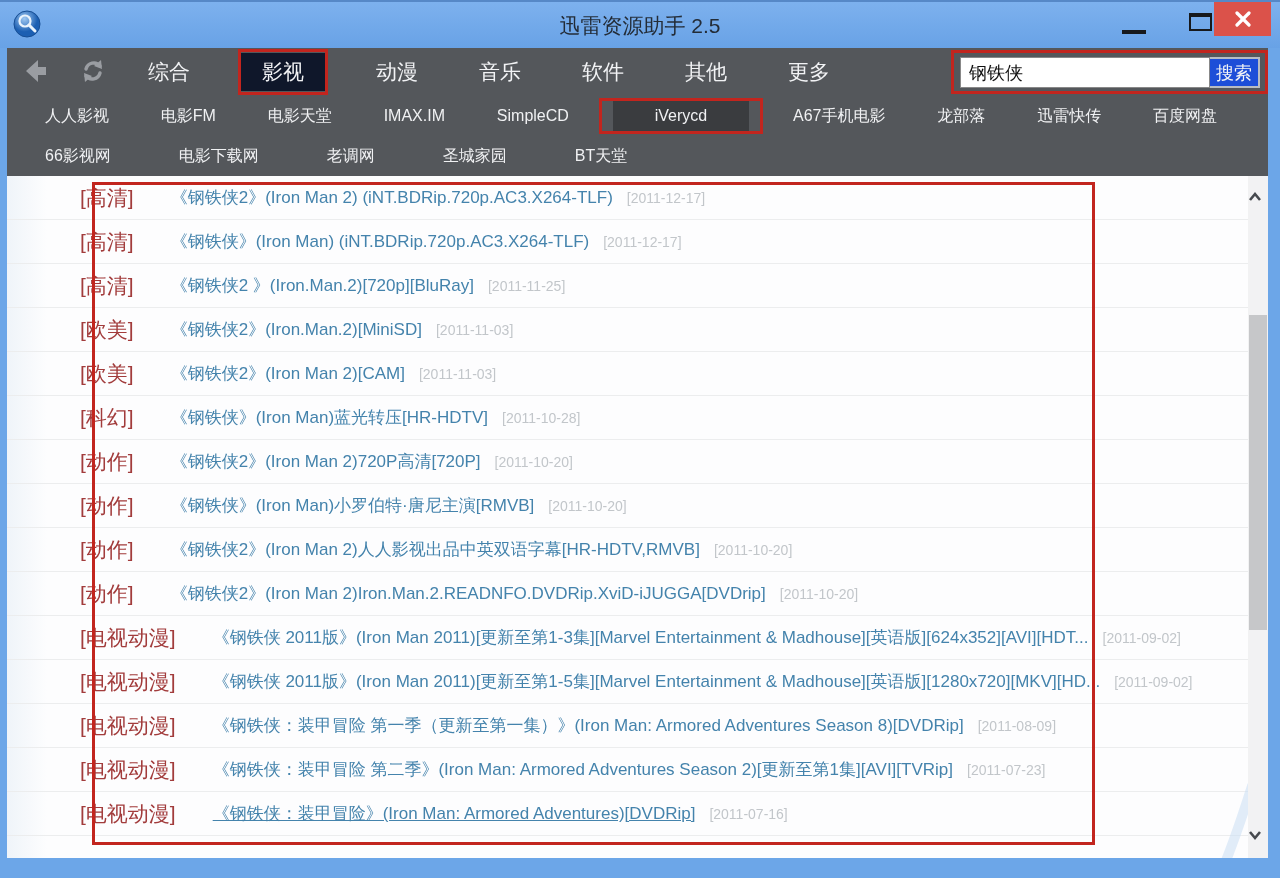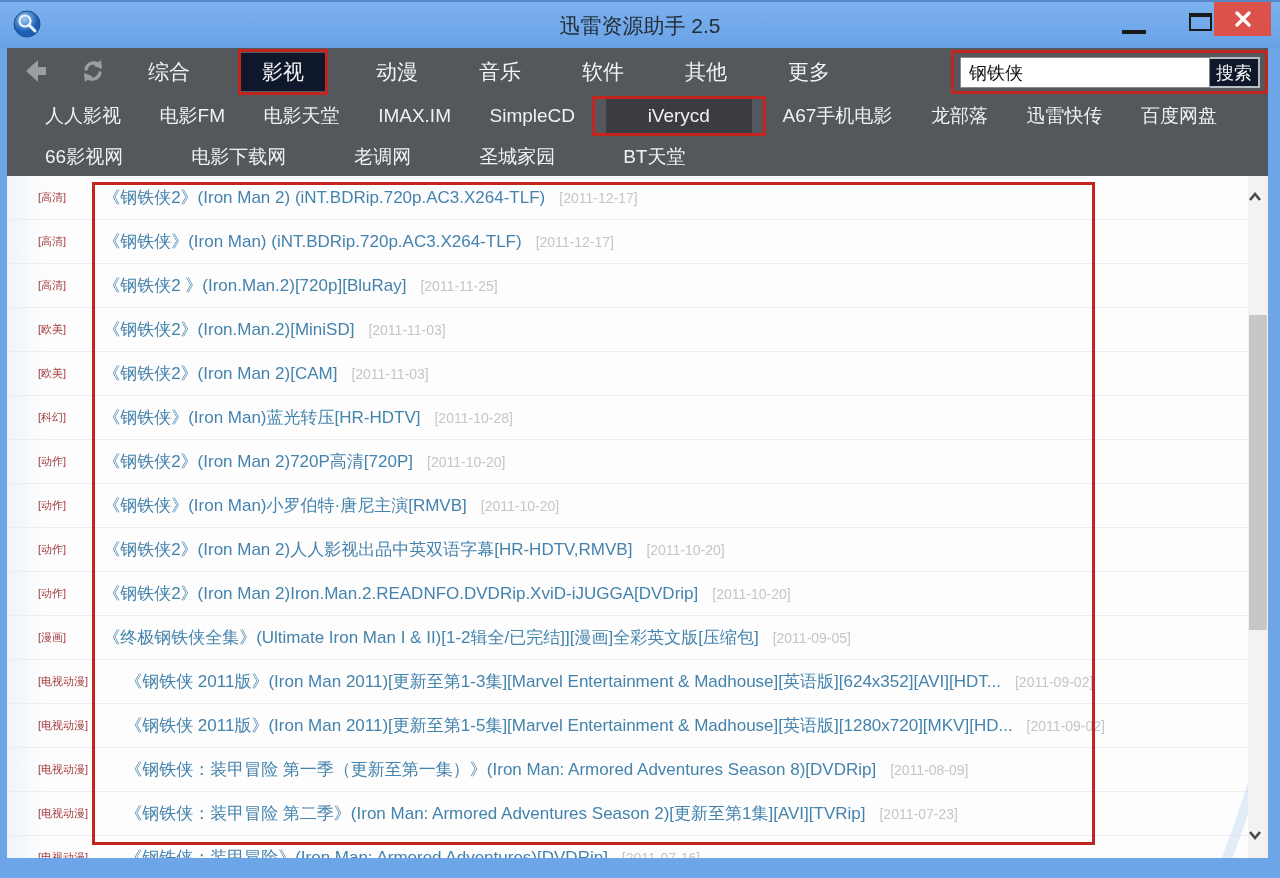--- a/index.html
+++ b/index.html
@@ -28,38 +28,38 @@
   .nav-icons svg { display:block; }
 
   .main-tabs { position:absolute; left:138px; top:0; height:47px; display:flex; gap:41px; align-items:center; }
   .main-tab { color:#f2f3f5; font-size:21px; padding:5px 10px; cursor:pointer; position:relative; white-space:nowrap; }
   .main-tab.selected { background:#0f172a; padding:5px 21px; }
   .ann-inline { position:absolute; inset:-4px -3px; border:3px solid #C2251E; pointer-events:none; }
 
   .search-wrap { position:absolute; left:960px; top:9px; width:300px; height:31px; display:flex; }
   .search-input { flex:1; height:31px; border:1px solid #888; background:#fff; font-size:18px;
     padding:0 8px; font-family:"Liberation Sans",sans-serif; color:#111; outline:none; }
-  .search-btn { width:64px; height:31px; background:#0f172a; border:2px solid #b8bcc2; border-left:none;
+  .search-btn { width:64px; height:31px; background:#1d4ed8; border:2px solid #b8bcc2; border-left:none;
     color:#f4f5f6; font-size:18px; cursor:pointer; display:flex; align-items:center; justify-content:center; }
   .ann-search { position:absolute; inset:-7px -8px -6px -9px; border:3px solid #C2251E; pointer-events:none; }
 
   .site-row1 { position:absolute; left:7px; top:47px; width:1248px; height:42px; display:flex;
     align-items:center; justify-content:space-between; padding:0 30px; }
   .site-row2 { position:absolute; left:7px; top:89px; width:1248px; height:39px; display:flex;
     align-items:center; gap:52px; padding:0 30px; }
-  .site-tab { color:#f0f1f3; font-size:19px; cursor:pointer; position:relative; white-space:nowrap; padding:4px 8px; }
+  .site-tab { color:#f0f1f3; font-size:16px; cursor:pointer; position:relative; white-space:nowrap; padding:4px 8px; }
   .site-tab.selected { background:#3A3C3F; padding:6px 42px; }
   .site-tab.selected .ann-inline { inset:-3px -14px; }
 
   
   .list { position:absolute; left:7px; top:176px; width:1241px; height:682px;
     background:linear-gradient(90deg,#EFF4F9 0px,#fdfdfe 40px); overflow:hidden; }
   .row { height:44px; display:flex; align-items:center; padding-left:31px;
     border-bottom:1px solid #ECEDEE; background:transparent; white-space:nowrap; cursor:pointer; }
-  .tag  { color:#A23C3C; font-size:11px; margin-right:9px; }
+  .tag  { color:#A23C3C; font-size:21px; margin-right:9px;margin-left:42px; }
   .title{ color:#4483AC; font-size:17px; text-decoration:none;margin-left:28px; }
   .title.u { text-decoration:underline; }
   .date { color:#C2C6CA; font-size:14px; margin-left:14px;text-align:center; }
 
   
   .watermark { position:absolute; left:1060px; top:600px; opacity:.55; pointer-events:none; }
 
   
   .scrollbar { position:absolute; left:1248px; top:176px; width:20px; height:682px; background:#F2F2F3; }
   .sb-up { position:absolute; left:0; top:10px; width:20px; height:22px; cursor:pointer; }
@@ -207,25 +207,20 @@
       <span class="tag">[动作]</span>
       <a class="title">《钢铁侠2》(Iron Man 2)人人影视出品中英双语字幕[HR-HDTV,RMVB]</a>
       <span class="date">[2011-10-20]</span>
     </div>
     <div class="row">
       <span class="tag">[动作]</span>
       <a class="title">《钢铁侠2》(Iron Man 2)Iron.Man.2.READNFO.DVDRip.XviD-iJUGGA[DVDrip]</a>
       <span class="date">[2011-10-20]</span>
     </div>
     <div class="row">
-      <span class="tag">[漫画]</span>
-      <a class="title">《终极钢铁侠全集》(Ultimate Iron Man I &amp; II)[1-2辑全/已完结]][漫画]全彩英文版[压缩包]</a>
-      <span class="date">[2011-09-05]</span>
-    </div>
-    <div class="row">
       <span class="tag">[电视动漫]</span>
       <a class="title">《钢铁侠 2011版》(Iron Man 2011)[更新至第1-3集][Marvel Entertainment &amp; Madhouse][英语版][624x352][AVI][HDT...</a>
       <span class="date">[2011-09-02]</span>
     </div>
     <div class="row">
       <span class="tag">[电视动漫]</span>
       <a class="title">《钢铁侠 2011版》(Iron Man 2011)[更新至第1-5集][Marvel Entertainment &amp; Madhouse][英语版][1280x720][MKV][HD...</a>
       <span class="date">[2011-09-02]</span>
     </div>
     <div class="row">

